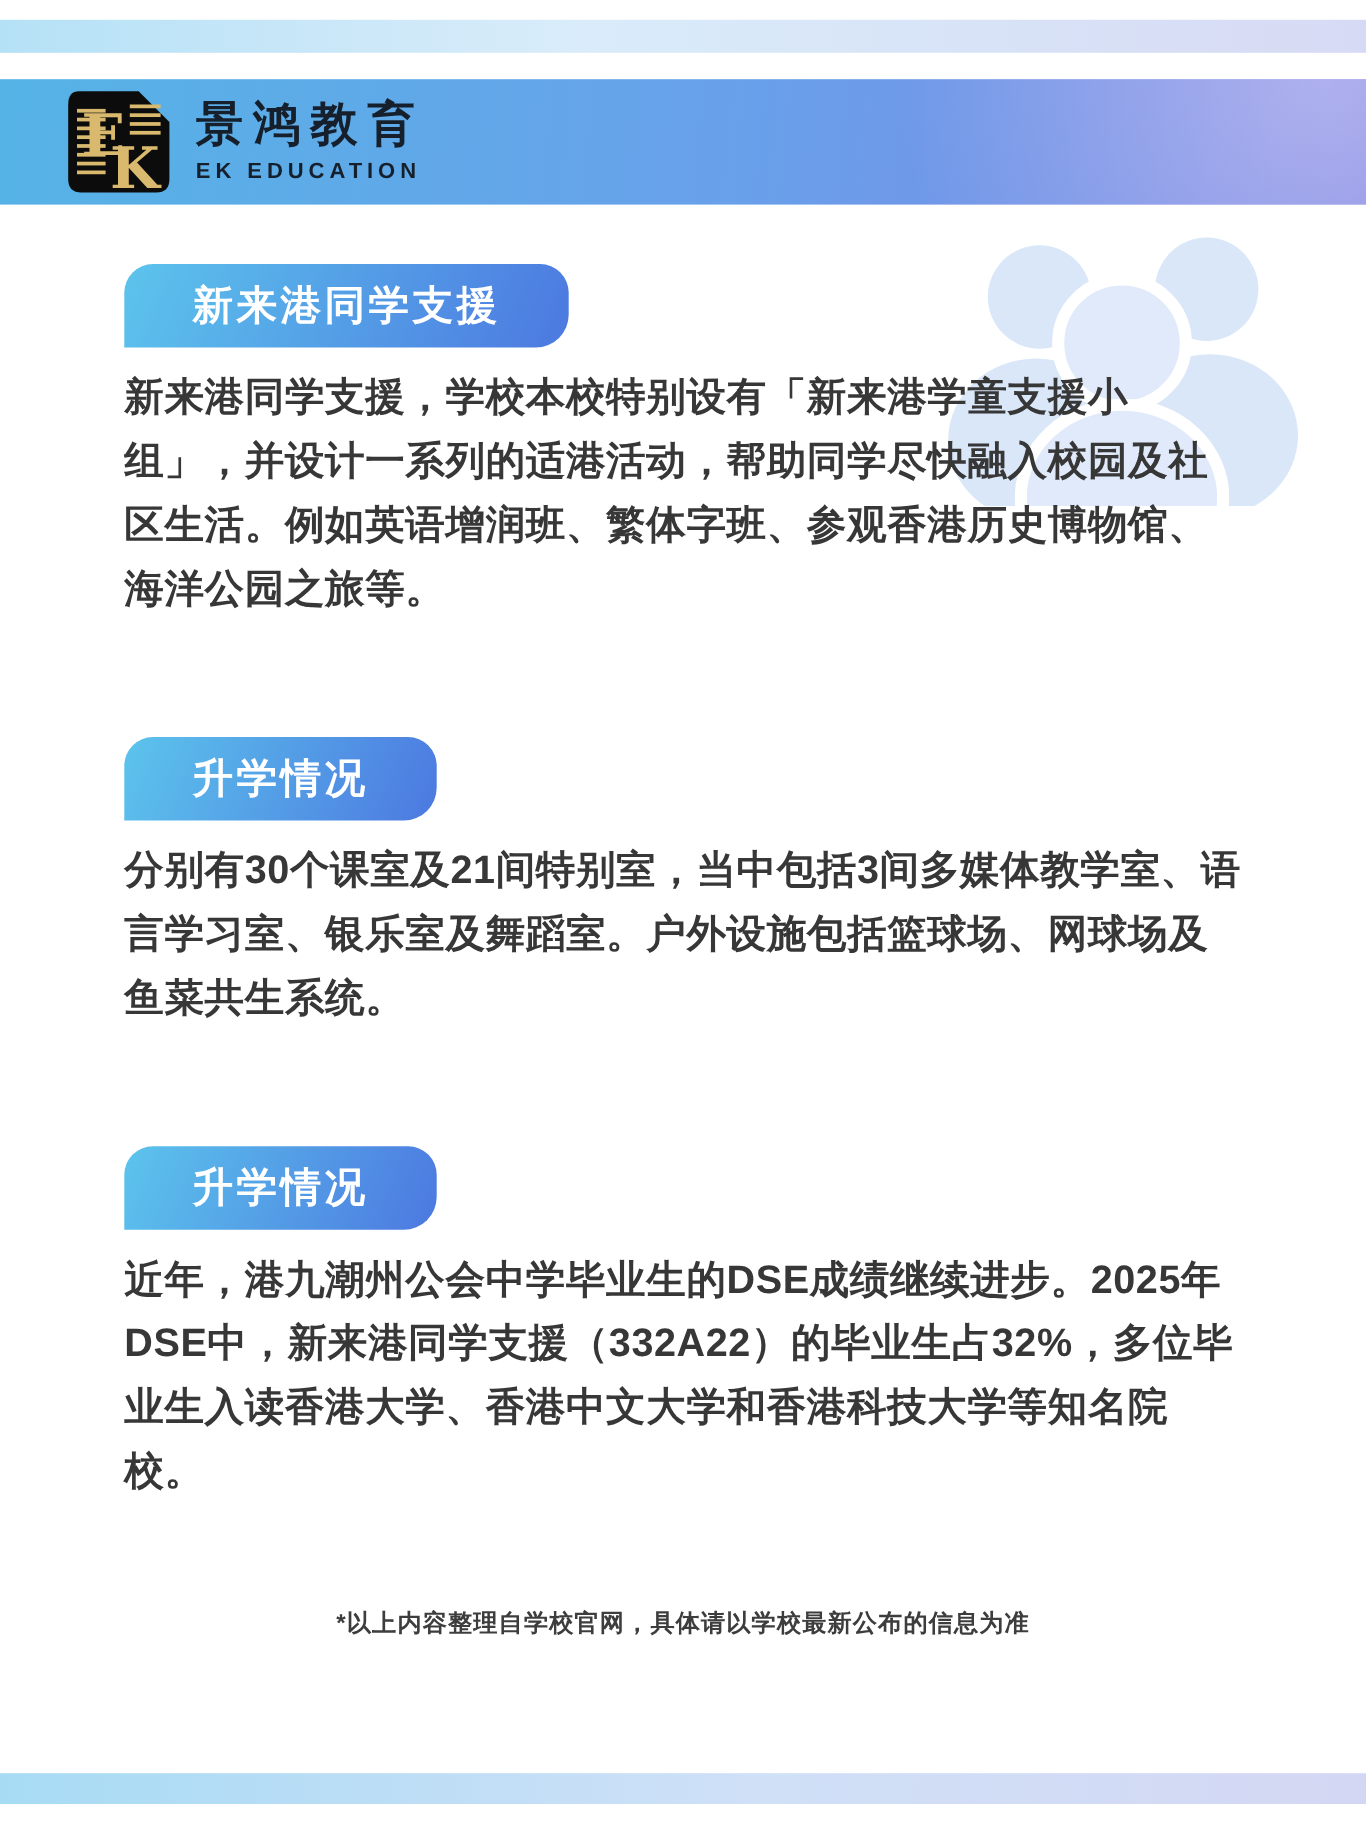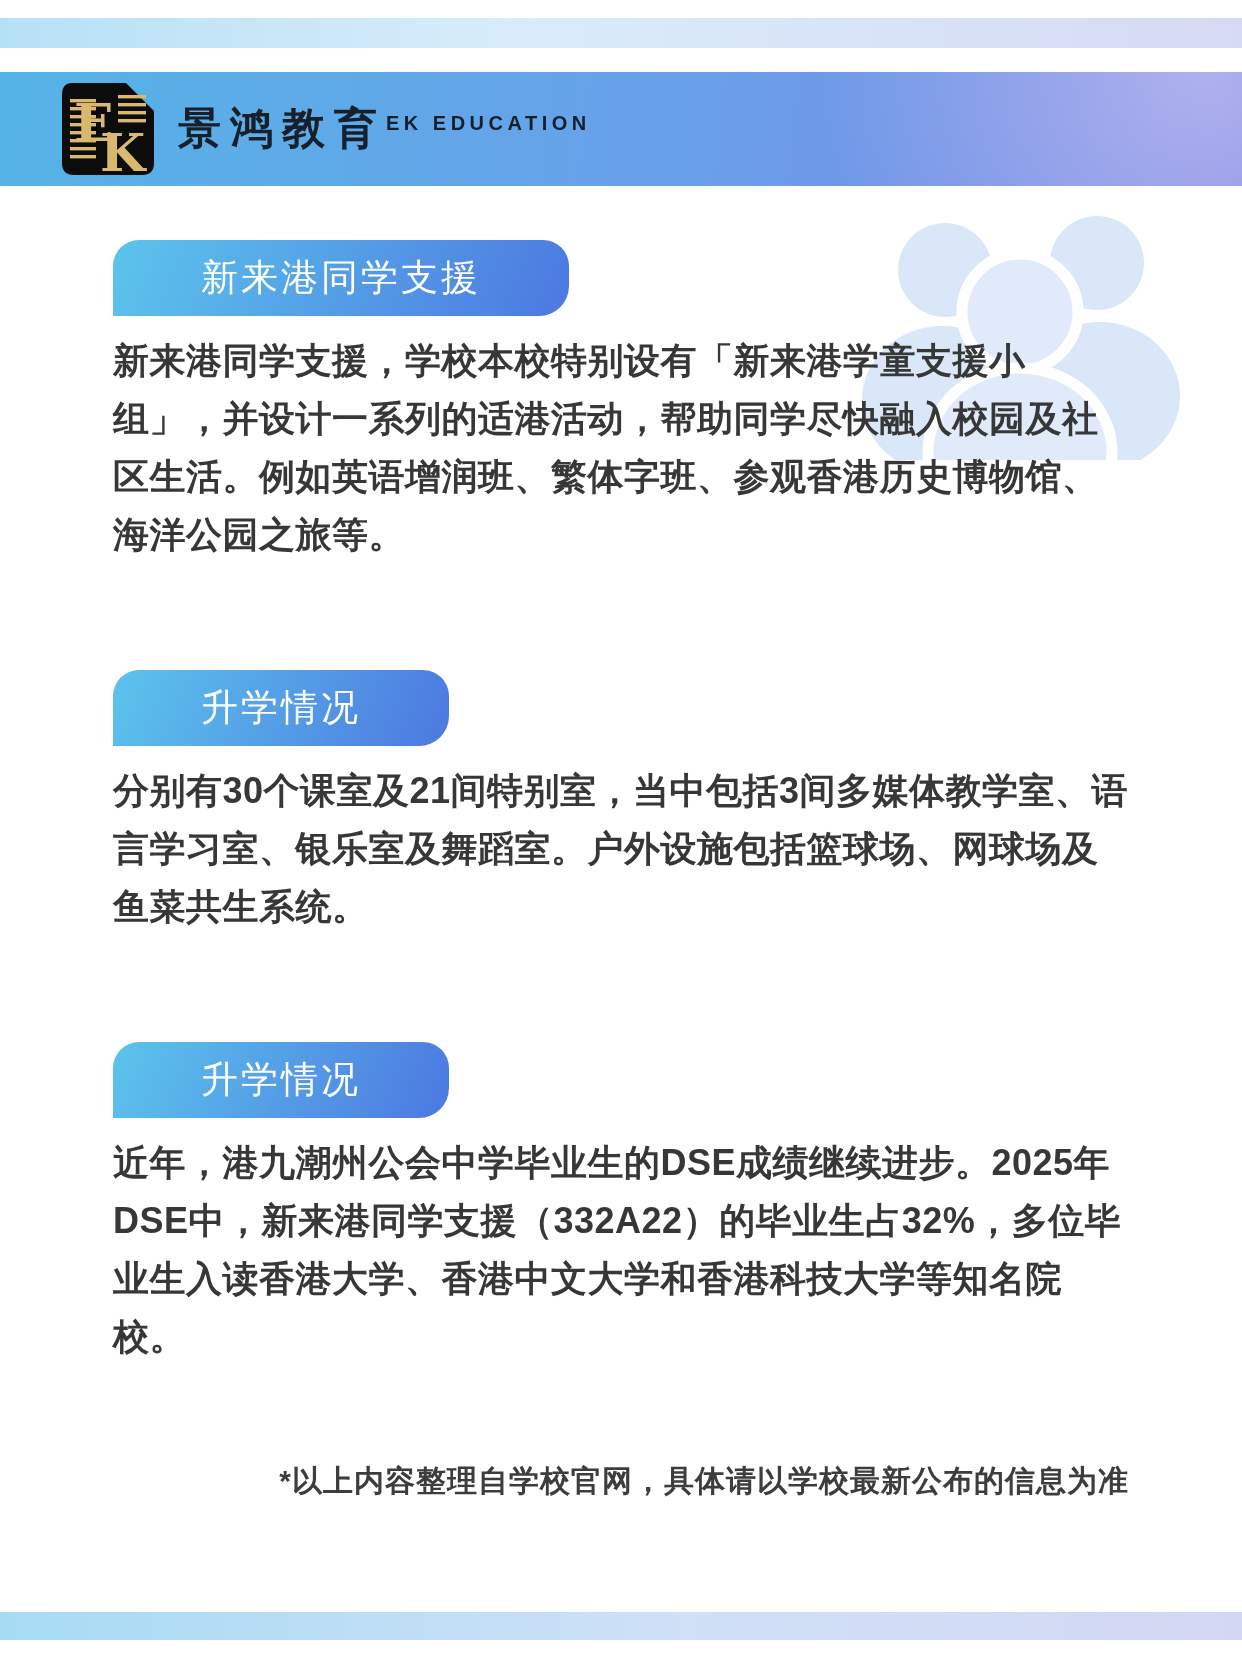--- a/index.html
+++ b/index.html
@@ -23,50 +23,50 @@
     display:flex;align-items:center;
     padding:0 0 0 60px;box-sizing:border-box;
   }
   .header::after{
     content:"";position:absolute;inset:0;
     background:radial-gradient(circle at 97% 0%,rgba(219,211,246,.55),rgba(219,211,246,0) 32%);
     pointer-events:none;
   }
   .brand{display:flex;align-items:center;gap:22px;position:relative;z-index:2;}
   .logo{width:96px;height:96px;display:block;}
-  .brand-text{display:flex;flex-direction:row;justify-content:center;}
+  .brand-text{display:flex;flex-direction:column;justify-content:center;}
   .brand-zh{font-size:43px;font-weight:700;color:#16202c;letter-spacing:9px;line-height:1.1;}
   .brand-en{font-size:20px;font-weight:600;color:#16202c;letter-spacing:4.5px;margin-top:7px;}
   .title-wrap{flex:1;display:flex;justify-content:center;position:relative;z-index:2;}
   .title{
     margin:0;color:#ffffff;font-size:58px;font-weight:700;letter-spacing:3px;
     transform:translateX(-40px);
   }
   
   .watermark{position:absolute;top:200px;right:52px;width:340px;height:260px;z-index:0;}
   
   .content{position:relative;z-index:1;padding:0 113px;box-sizing:border-box;}
   .section-1{margin-top:54px;}
   .section-2{margin-top:106px;}
   .section-3{margin-top:106px;}
   .pill{
-    display:inline-block;height:76px;line-height:76px;padding:0 88px;
+    display:inline-block;height:76px;line-height:76px;padding:0 62px;
     border-radius:26px 26px 30px 0;
     background:linear-gradient(112deg,#5cc4ec 0%,#4d7ce1 95%);
-    color:#ffffff;font-size:37px;font-weight:400;letter-spacing:3px;
+    color:#ffffff;font-size:37px;font-weight:700;letter-spacing:3px;
   }
   .para{
     margin:16px 0 0 0;
     font-size:36px;line-height:1.61;color:#373737;font-weight:600;
     letter-spacing:0.5px;text-align:left;
   }
   .disclaimer{
     position:relative;z-index:1;
-    margin-top:96px;text-align:right;
-    font-size:30px;font-weight:600;color:#3d3d3d;letter-spacing:1px;
+    margin-top:96px;text-align:center;
+    font-size:22px;font-weight:600;color:#3d3d3d;letter-spacing:1px;
   }
   
   .bottom-strip{
     position:absolute;left:0;right:0;bottom:16px;height:28px;
     background:linear-gradient(90deg,#a7dbf4 0%,#cfe0f7 55%,#d4d7f3 100%);
   }
 </style>
 </head>
 <body>
 

